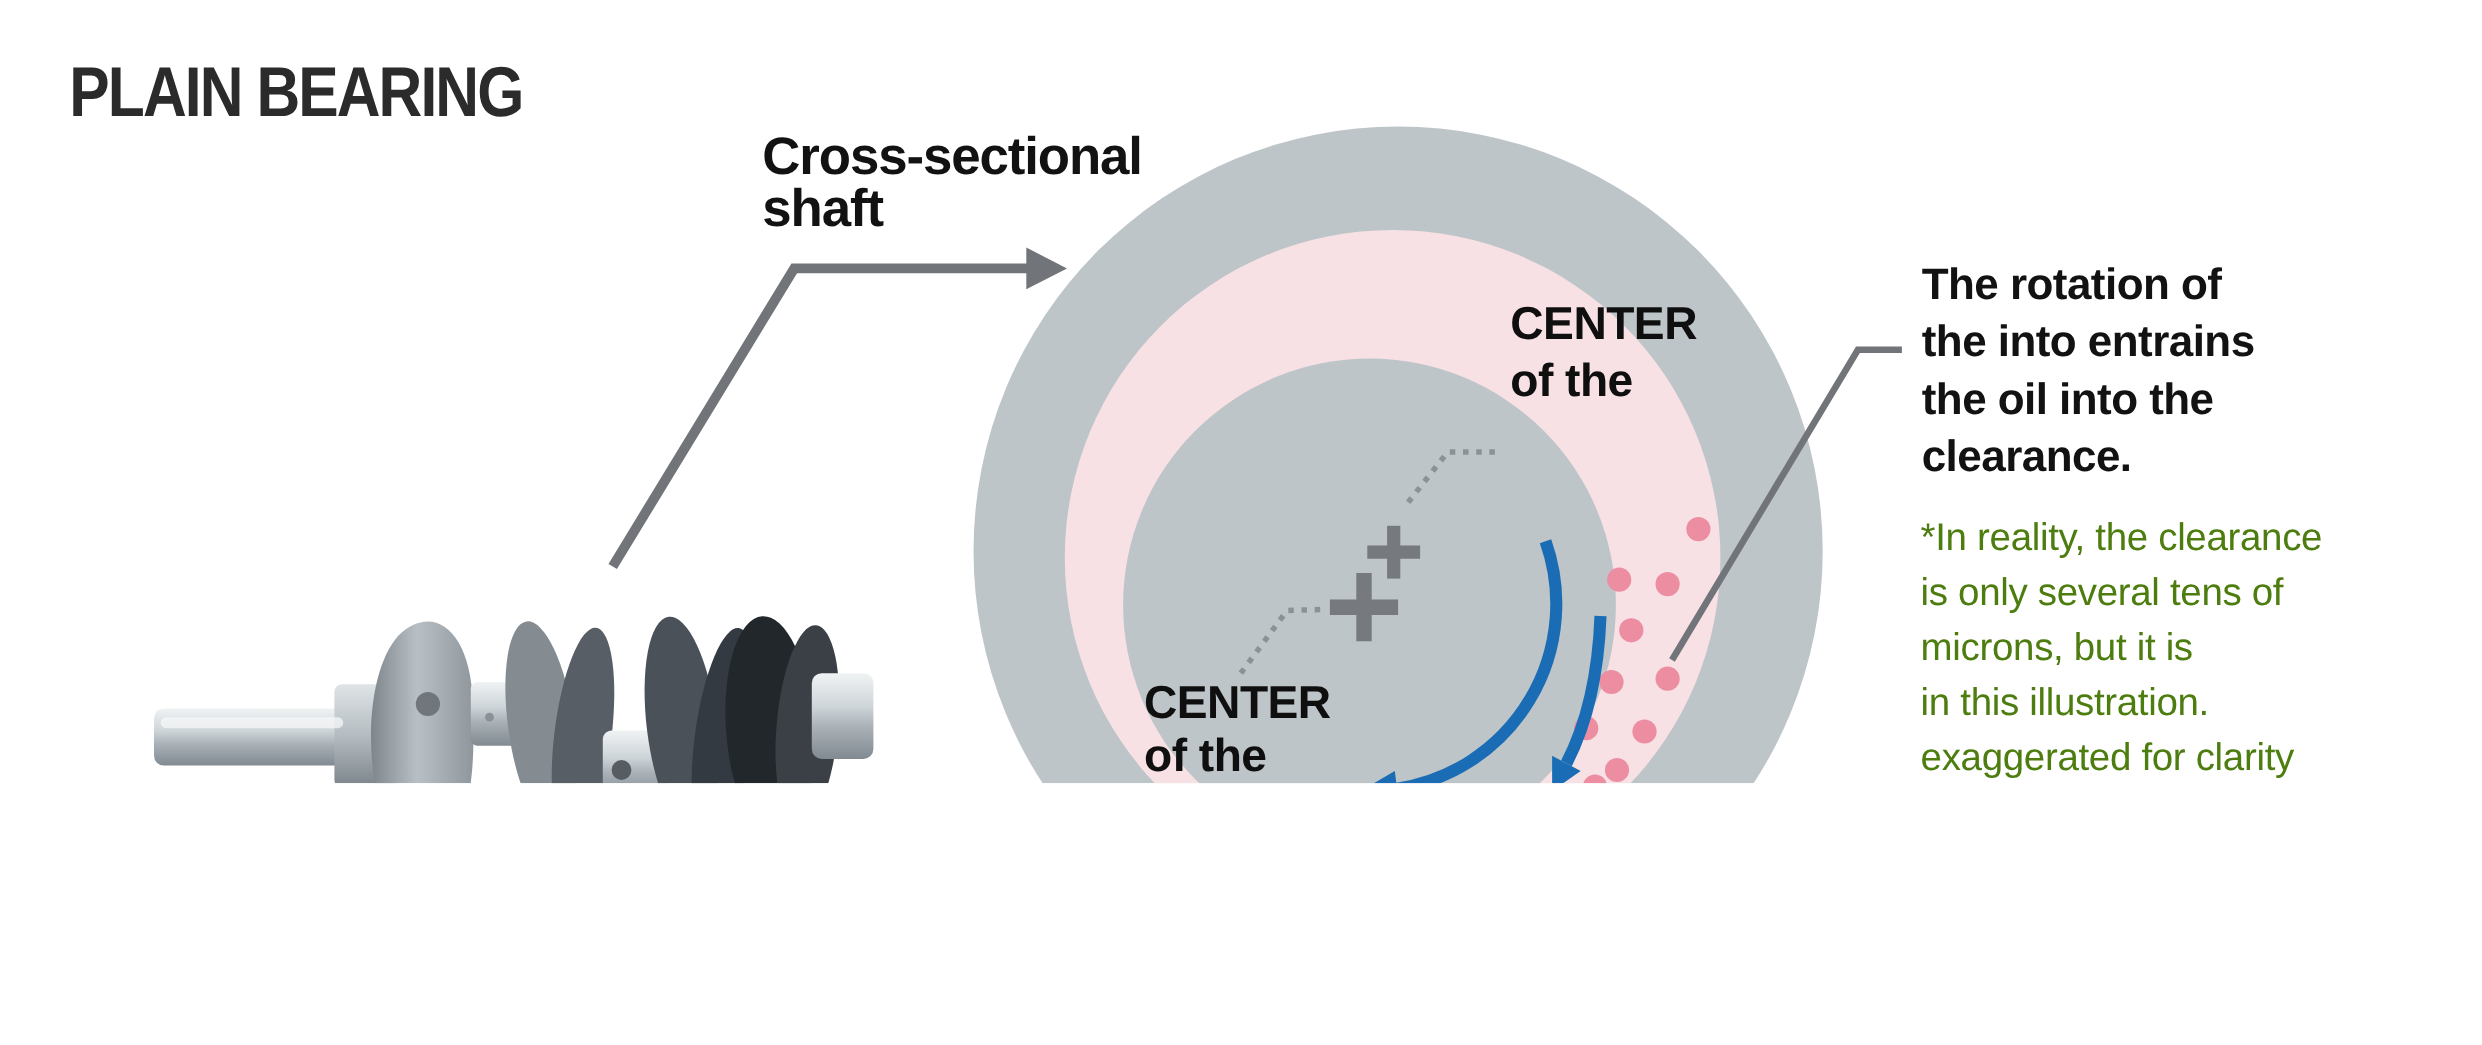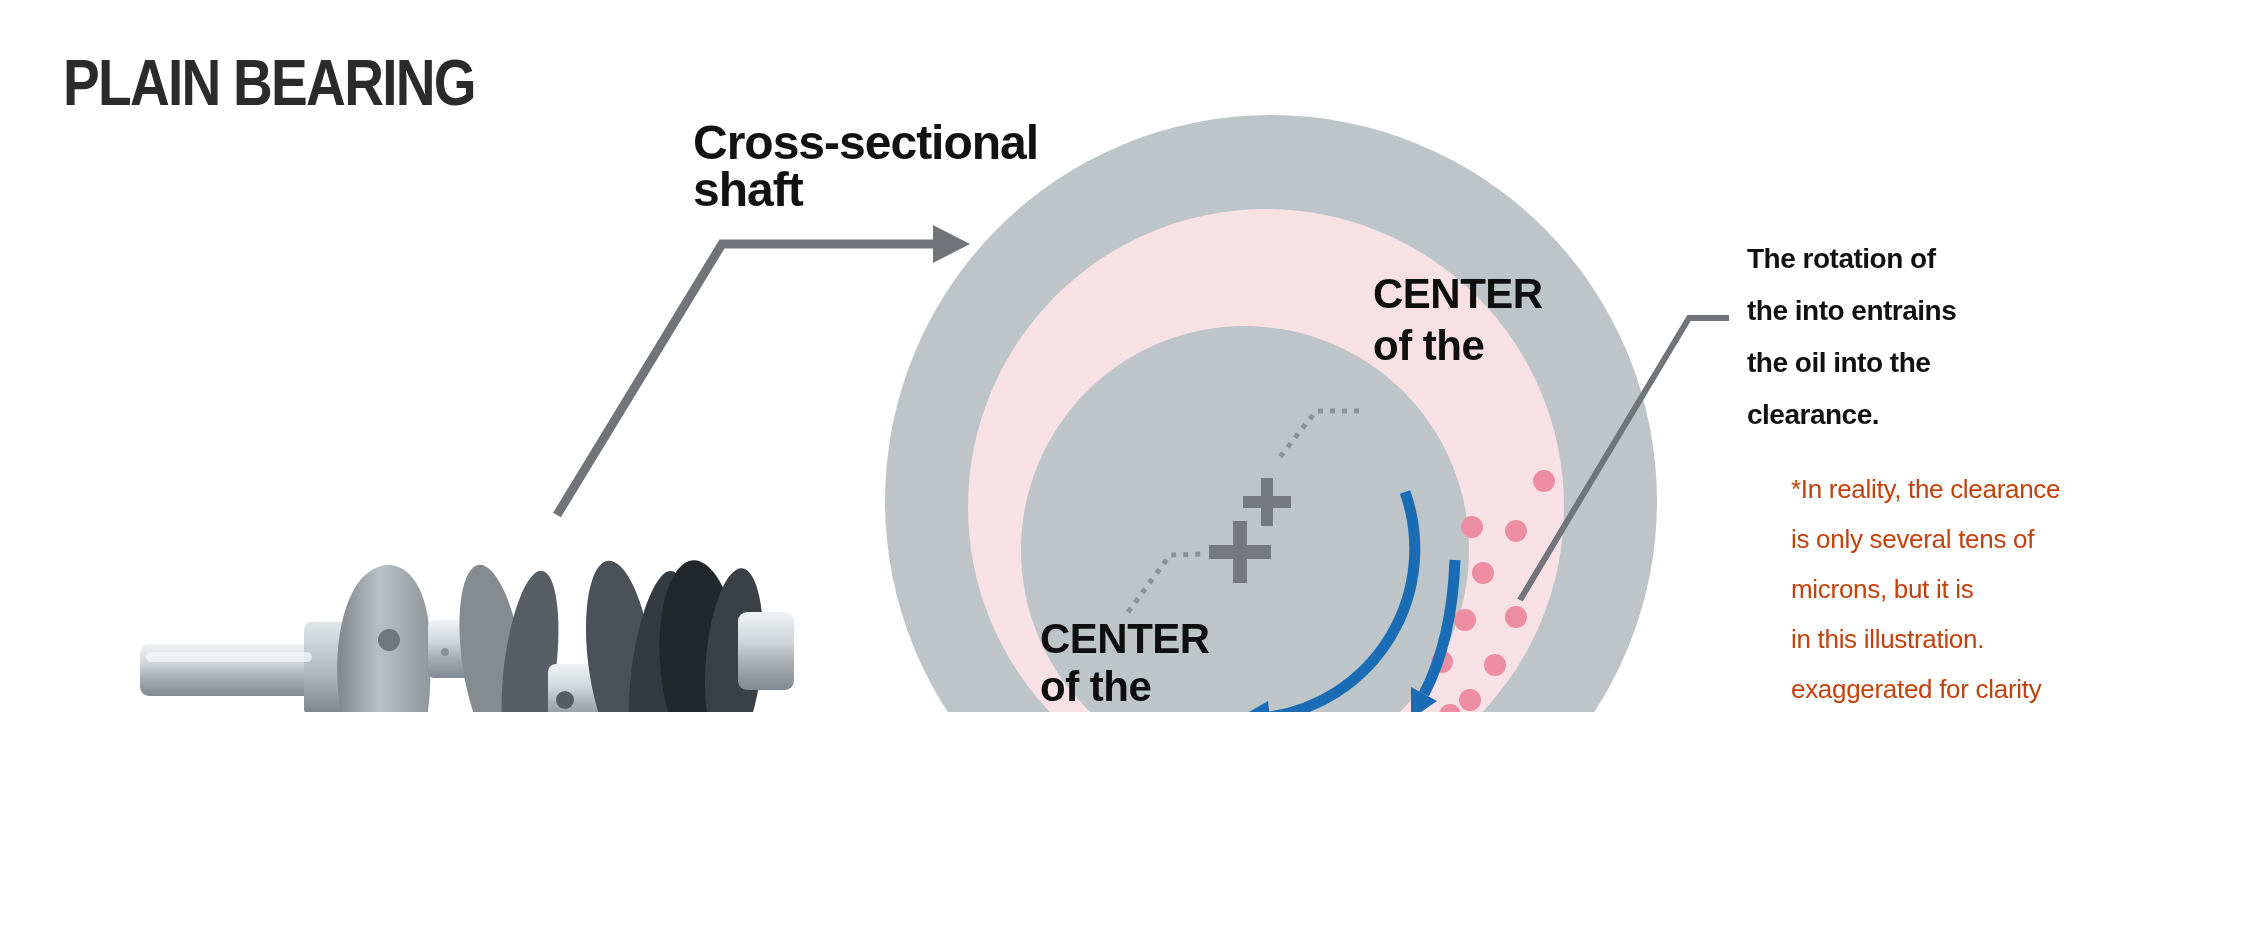--- a/index.html
+++ b/index.html
@@ -28,27 +28,27 @@
     font-size:42px;line-height:52px;font-weight:bold;
     letter-spacing:-0.5px;color:#0f0f0f;
   }
   .shaft-label{
     left:1040px;top:615px;
     font-size:42px;line-height:48px;font-weight:bold;
     letter-spacing:-0.5px;color:#0f0f0f;
   }
   .annot-heading{
     left:1747px;top:233px;
-    font-size:28px;line-height:52px;font-weight:bold;
+    font-size:40px;line-height:52px;font-weight:bold;
     letter-spacing:-0.5px;color:#121212;
   }
   .annot-note{
     left:1746px;top:464px;
-    font-size:26px;line-height:50px;font-weight:normal;
-    letter-spacing:-0.3px;color:#c2410c;margin-left:45px;
+    font-size:35px;line-height:50px;font-weight:normal;
+    letter-spacing:-0.3px;color:#4d7c0f;
   }
 </style>
 </head>
 <body>
 
 <div class="canvas">
 
   <svg class="layer" width="2256" height="950" viewBox="0 0 2256 950">
     <defs>
       <linearGradient id="gMetal" x1="0" y1="0" x2="0" y2="1">

